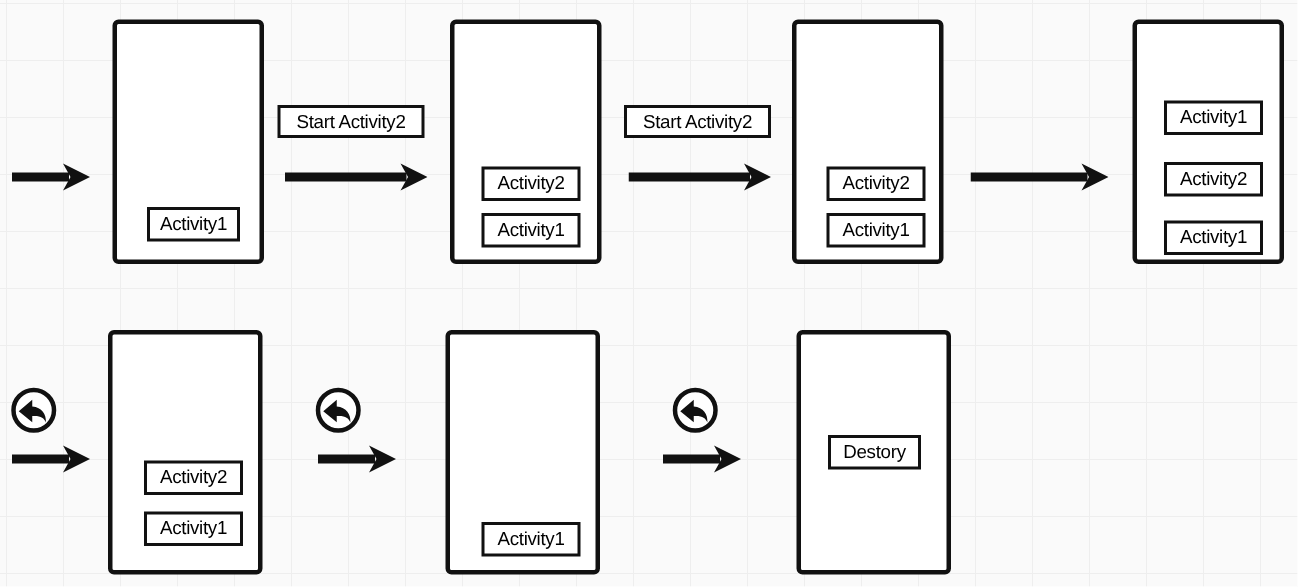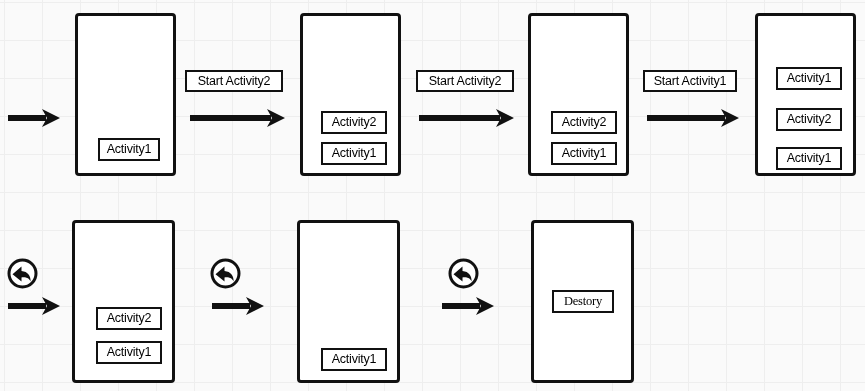--- a/index.html
+++ b/index.html
@@ -112,21 +112,20 @@
       <line x1="0" y1="11" x2="81" y2="11" stroke="#111111" stroke-width="6"></line>
       <polygon points="77,2 95,11 77,20 82,11" fill="#111111"></polygon>
     </svg>
   </div>
 
   <div class="phone" style="left:528px; top:13px; width:101px; height:163px;">
     <div class="chip" style="left:20px; top:95px; width:66px; height:23px;">Activity2</div>
     <div class="chip" style="left:20px; top:126px; width:66px; height:23px;">Activity1</div>
   </div>
 
-  <div class="edge-label" style="left:643px; top:70px; width:94px; height:22px;">Start Activity1</div>
   <div class="arrow" style="left:647px; top:107px; width:92px;">
     <svg width="92" height="22" viewBox="0 0 92 22">
       <line x1="0" y1="11" x2="78" y2="11" stroke="#111111" stroke-width="6"></line>
       <polygon points="74,2 92,11 74,20 79,11" fill="#111111"></polygon>
     </svg>
   </div>
 
   <div class="phone" style="left:755px; top:13px; width:101px; height:163px;">
     <div class="chip" style="left:18px; top:51px; width:66px; height:23px;">Activity1</div>
     <div class="chip" style="left:18px; top:92px; width:66px; height:23px;">Activity2</div>
@@ -183,17 +182,17 @@
     </svg>
   </div>
 
   <div class="arrow" style="left:442px; top:295px; width:52px;">
     <svg width="52" height="22" viewBox="0 0 52 22">
       <line x1="0" y1="11" x2="38" y2="11" stroke="#111111" stroke-width="6"></line>
       <polygon points="34,2 52,11 34,20 39,11" fill="#111111"></polygon>
     </svg>
   </div>
 
-  <div class="phone" style="left:531px; top:220px; width:103px; height:163px;font-family:Liberation Serif, serif;">
+  <div class="phone" style="left:531px; top:220px; width:103px; height:163px;">
     <div class="chip" style="left:18px; top:67px; width:62px; height:23px;">Destory</div>
   </div>
 
 </div>
 
 </body></html>

